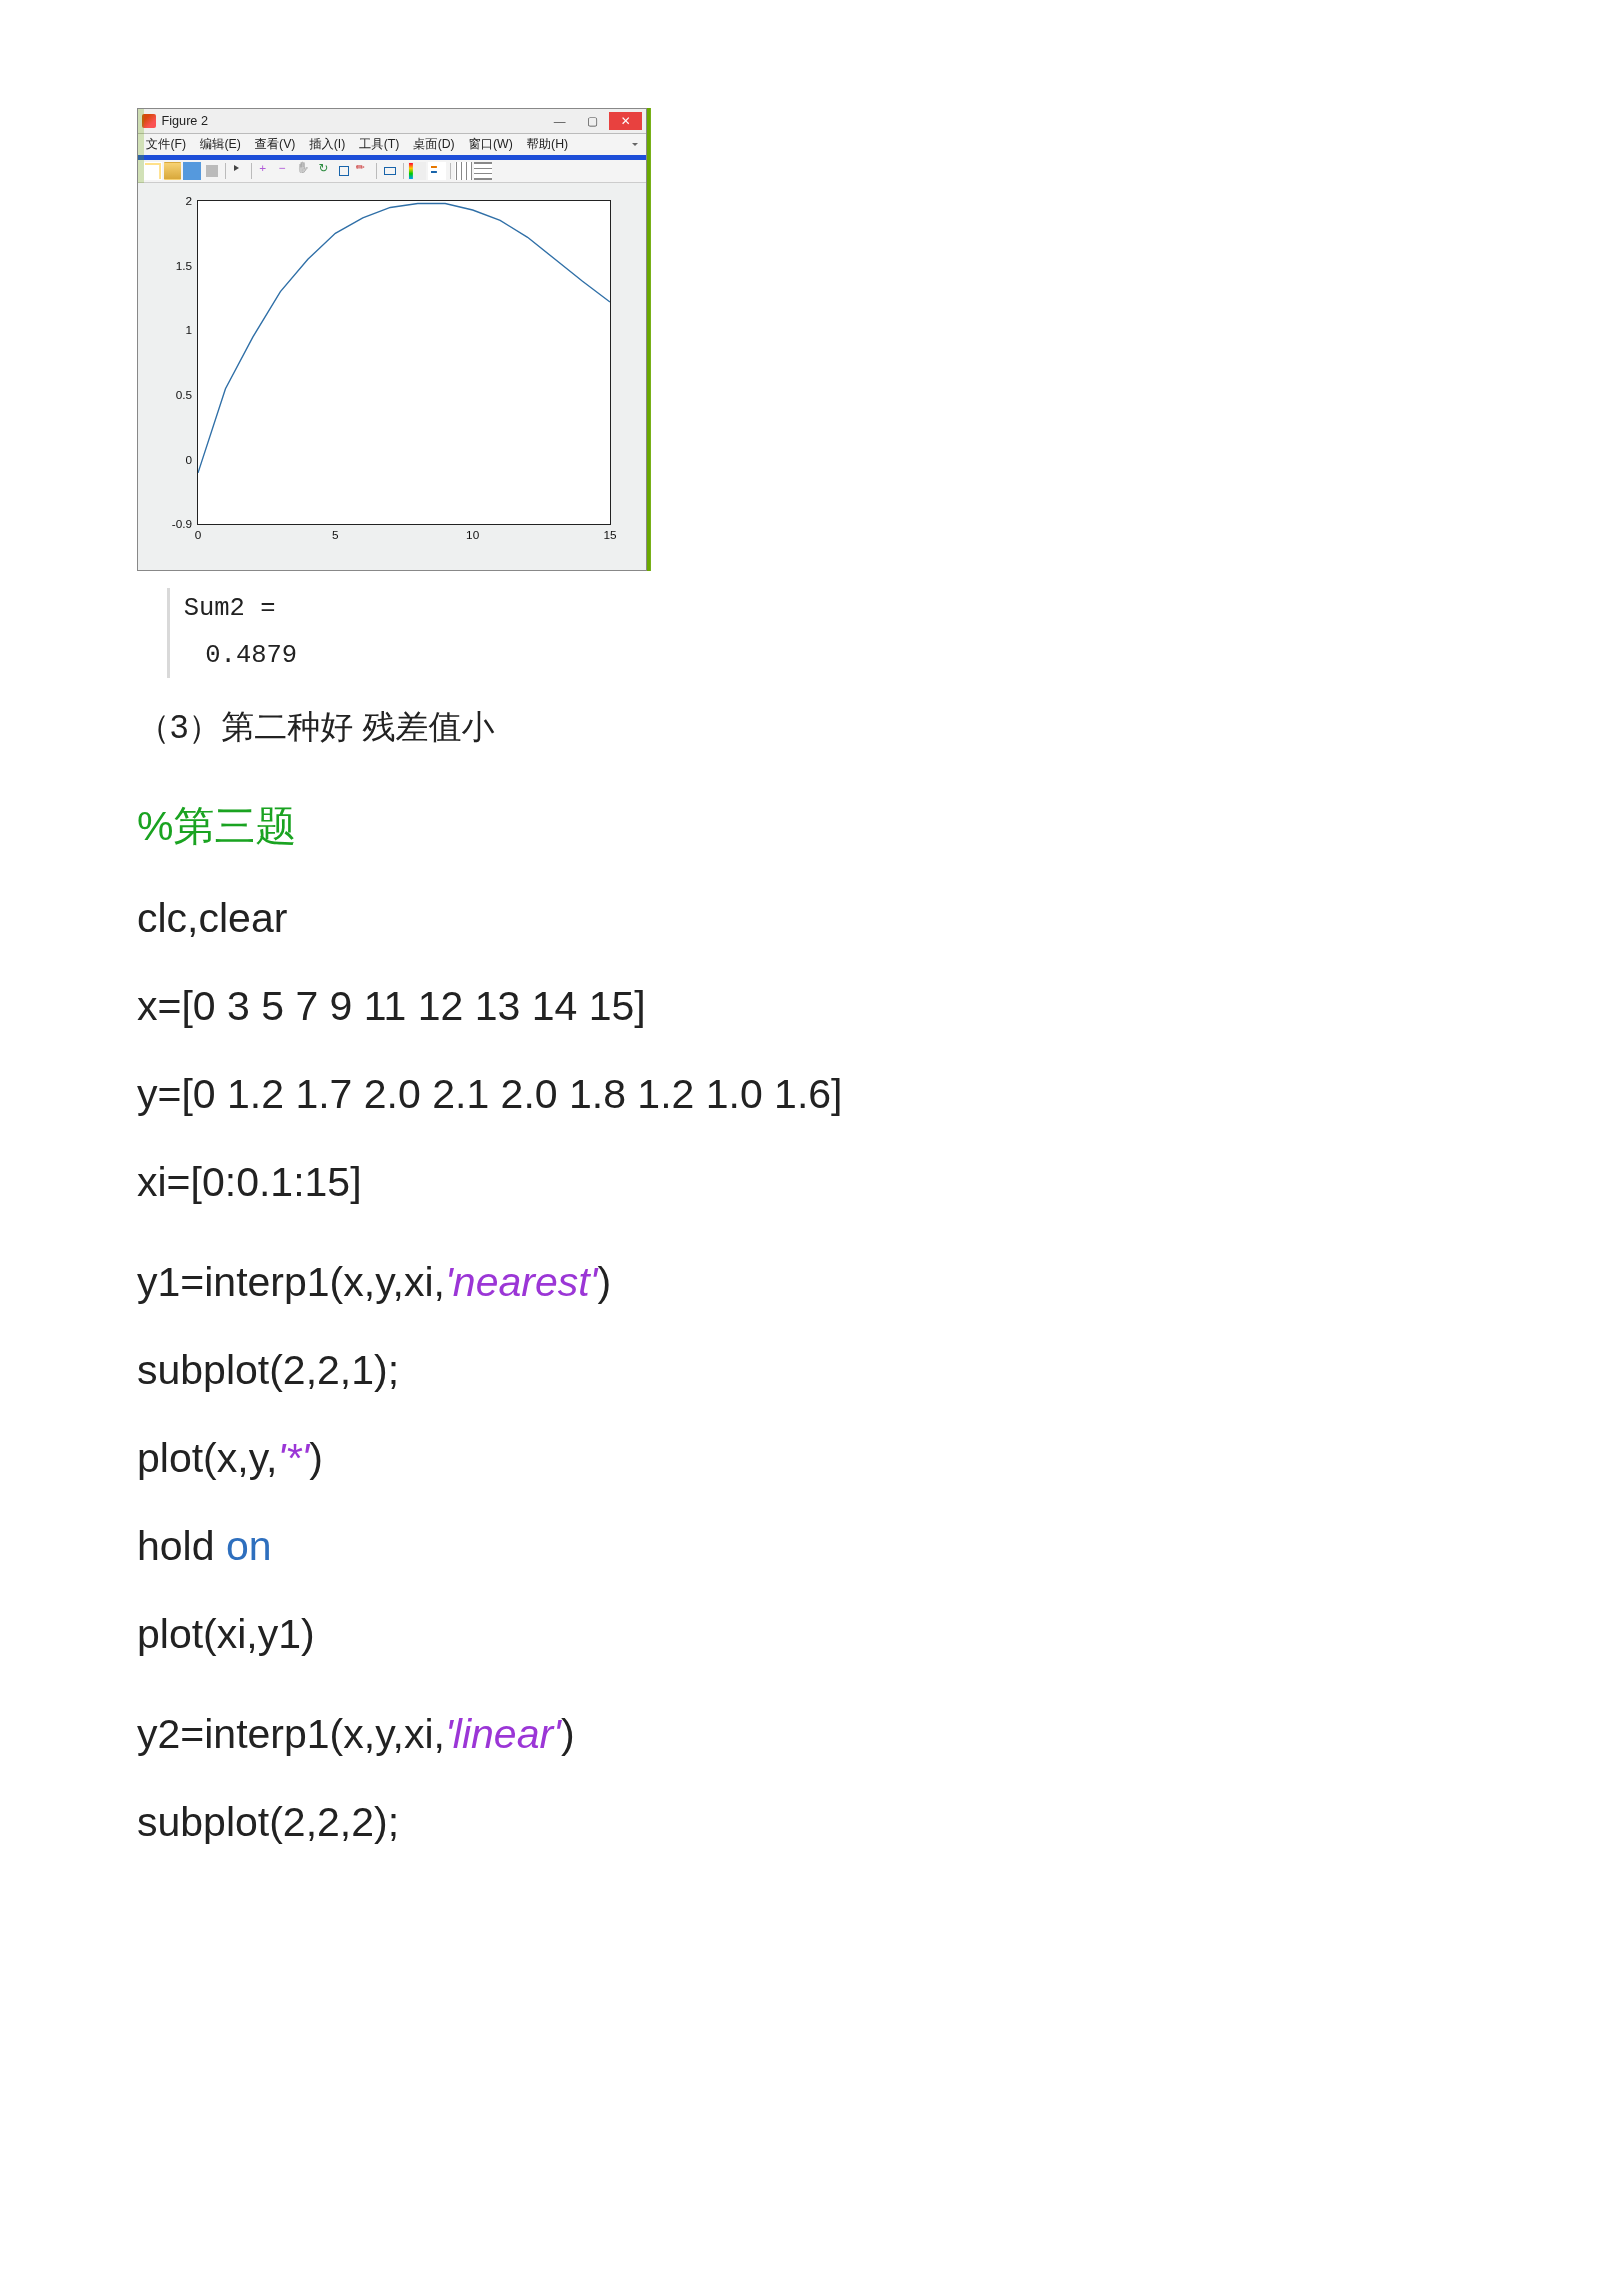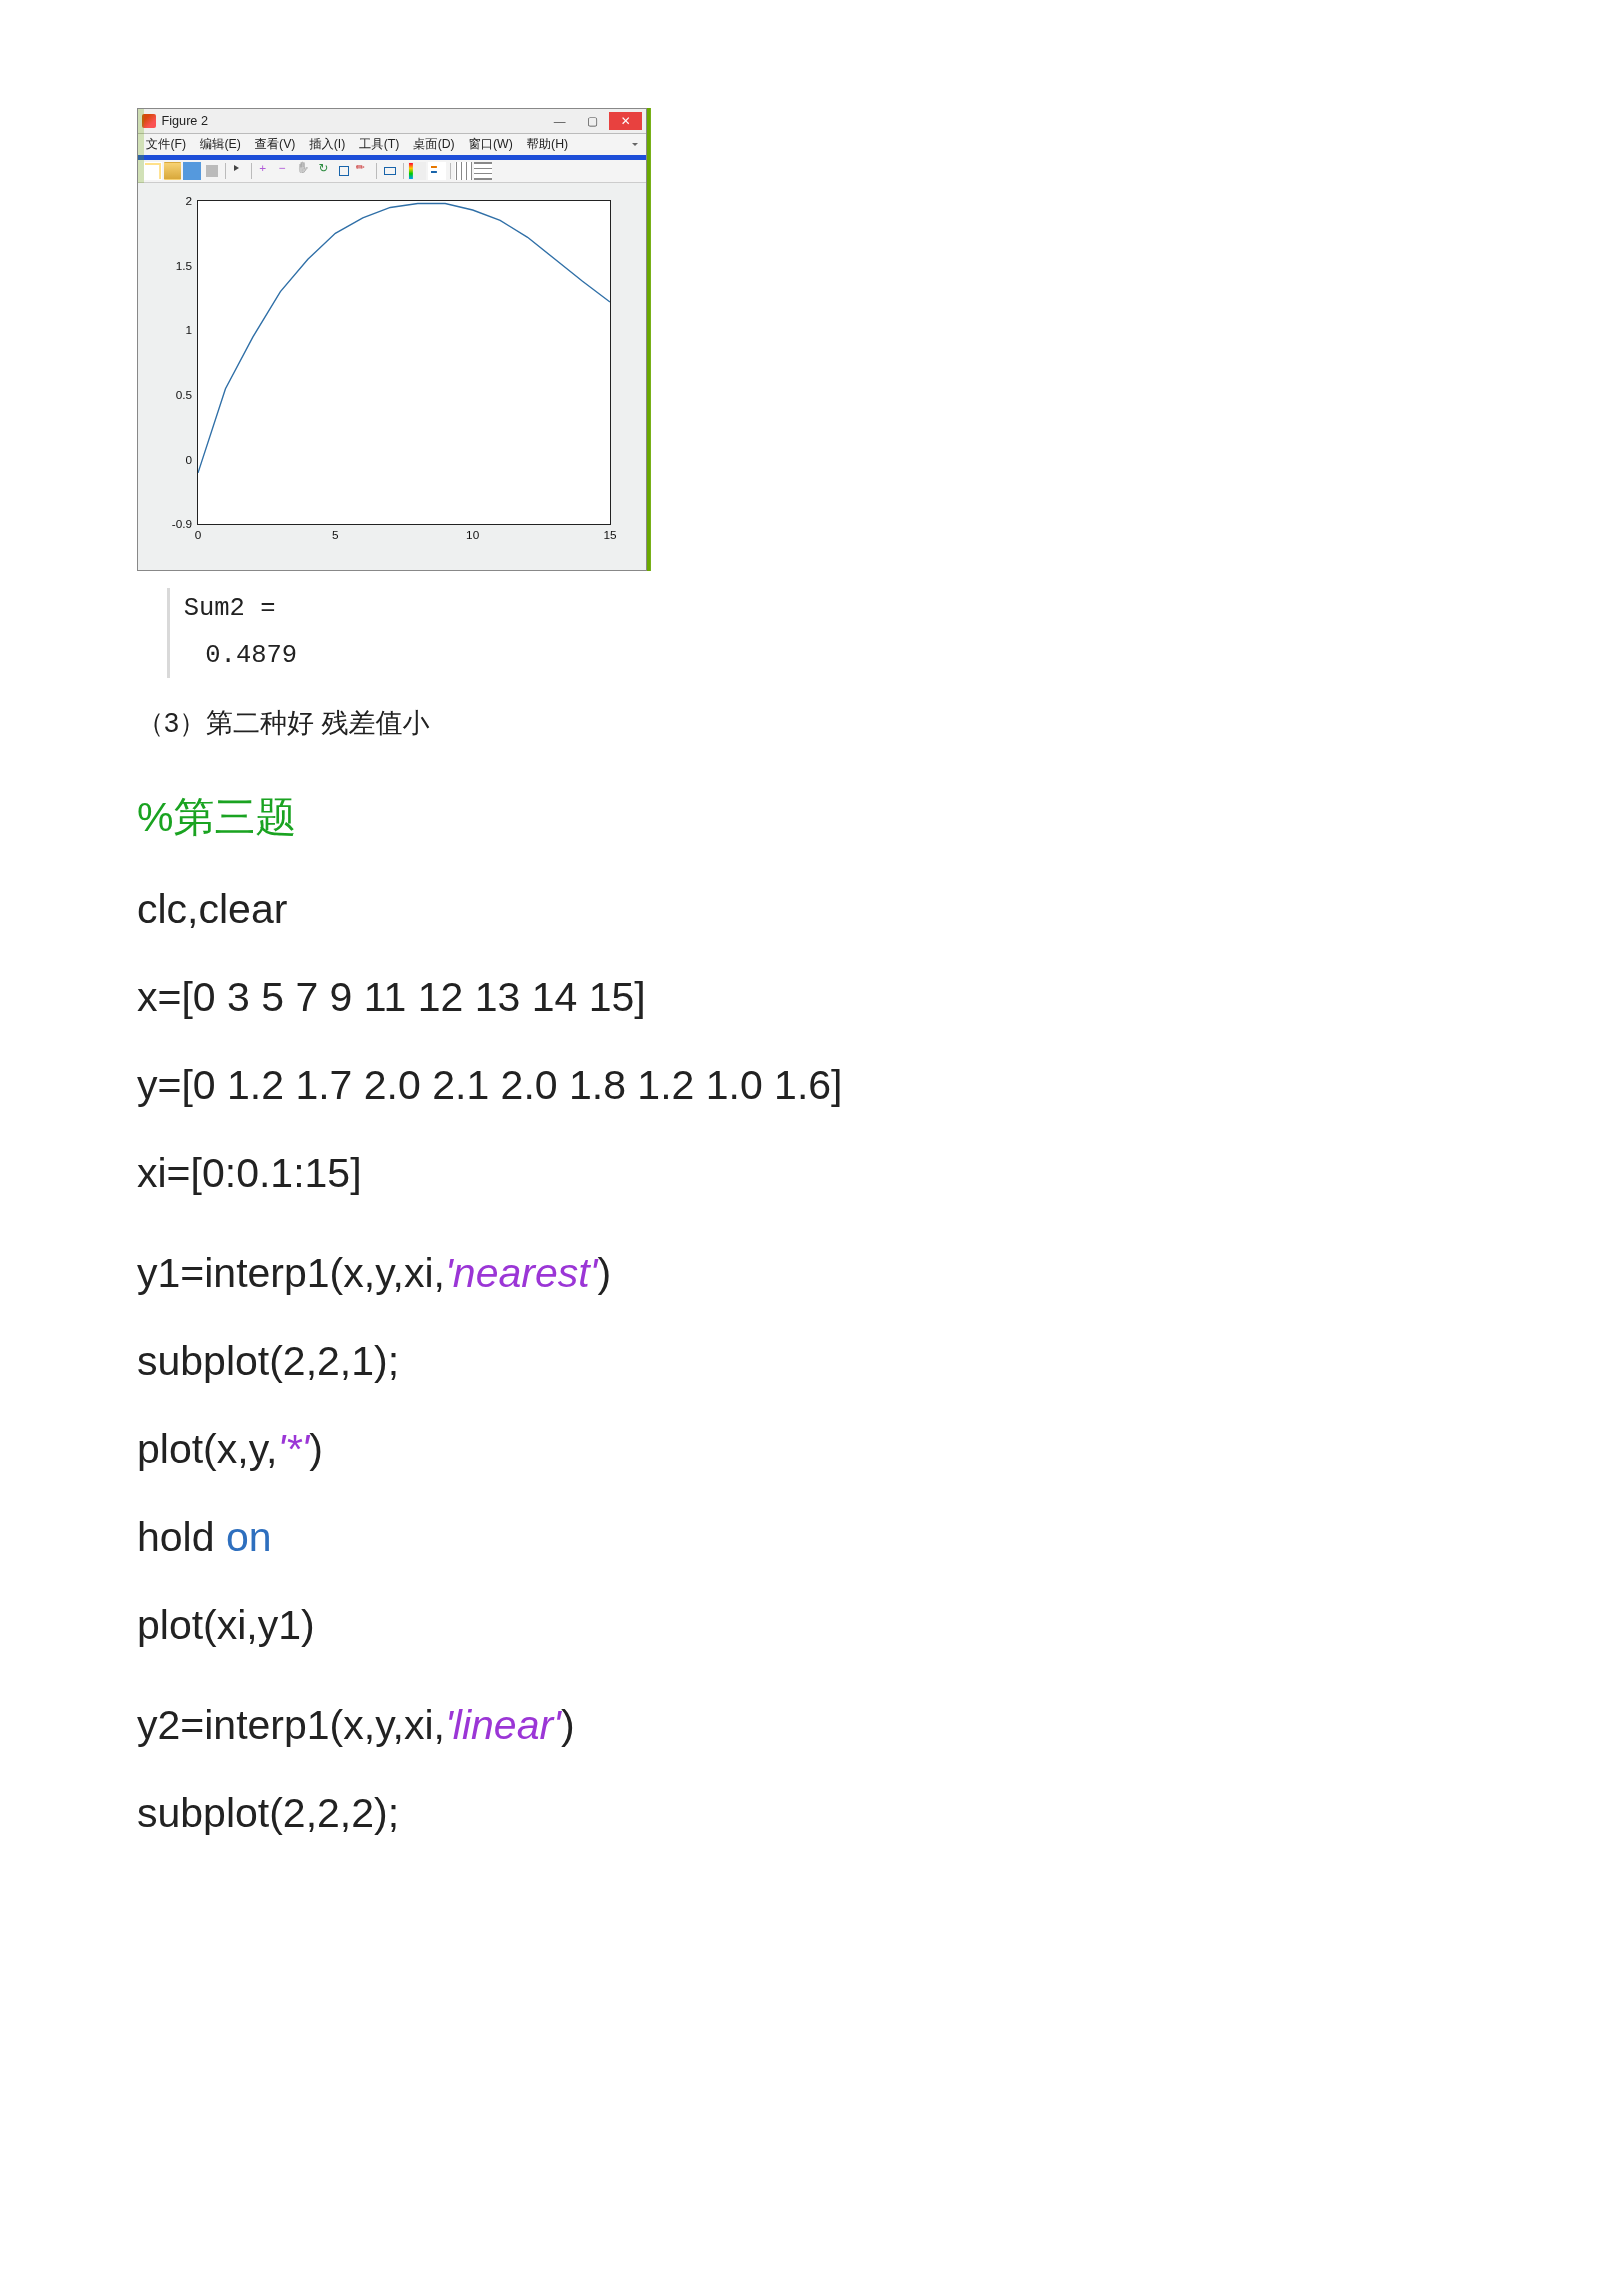--- a/index.html
+++ b/index.html
@@ -209,21 +209,21 @@
     color: #222;
     border-left: 3.9px solid #d9d9d9;
     padding: 5.9px 0 7.8px 13.7px;
     margin-bottom: 27.4px;
   }
   .outblock .var { font-weight: 400; }
   .outblock .val { padding-left: 21.6px; padding-top: 17.6px; }
 
   
   .para {
-    font-size: 27px;
+    font-size: 33px;
     color: #222;
     margin-bottom: 49px;
   }
   .codeblock .line {
     font-size: 41px;
     color: #222;
     margin-bottom: 41px;
     font-family: "Segoe UI", "Microsoft YaHei", sans-serif;
   }
   .comment { color: #1aa321; }

